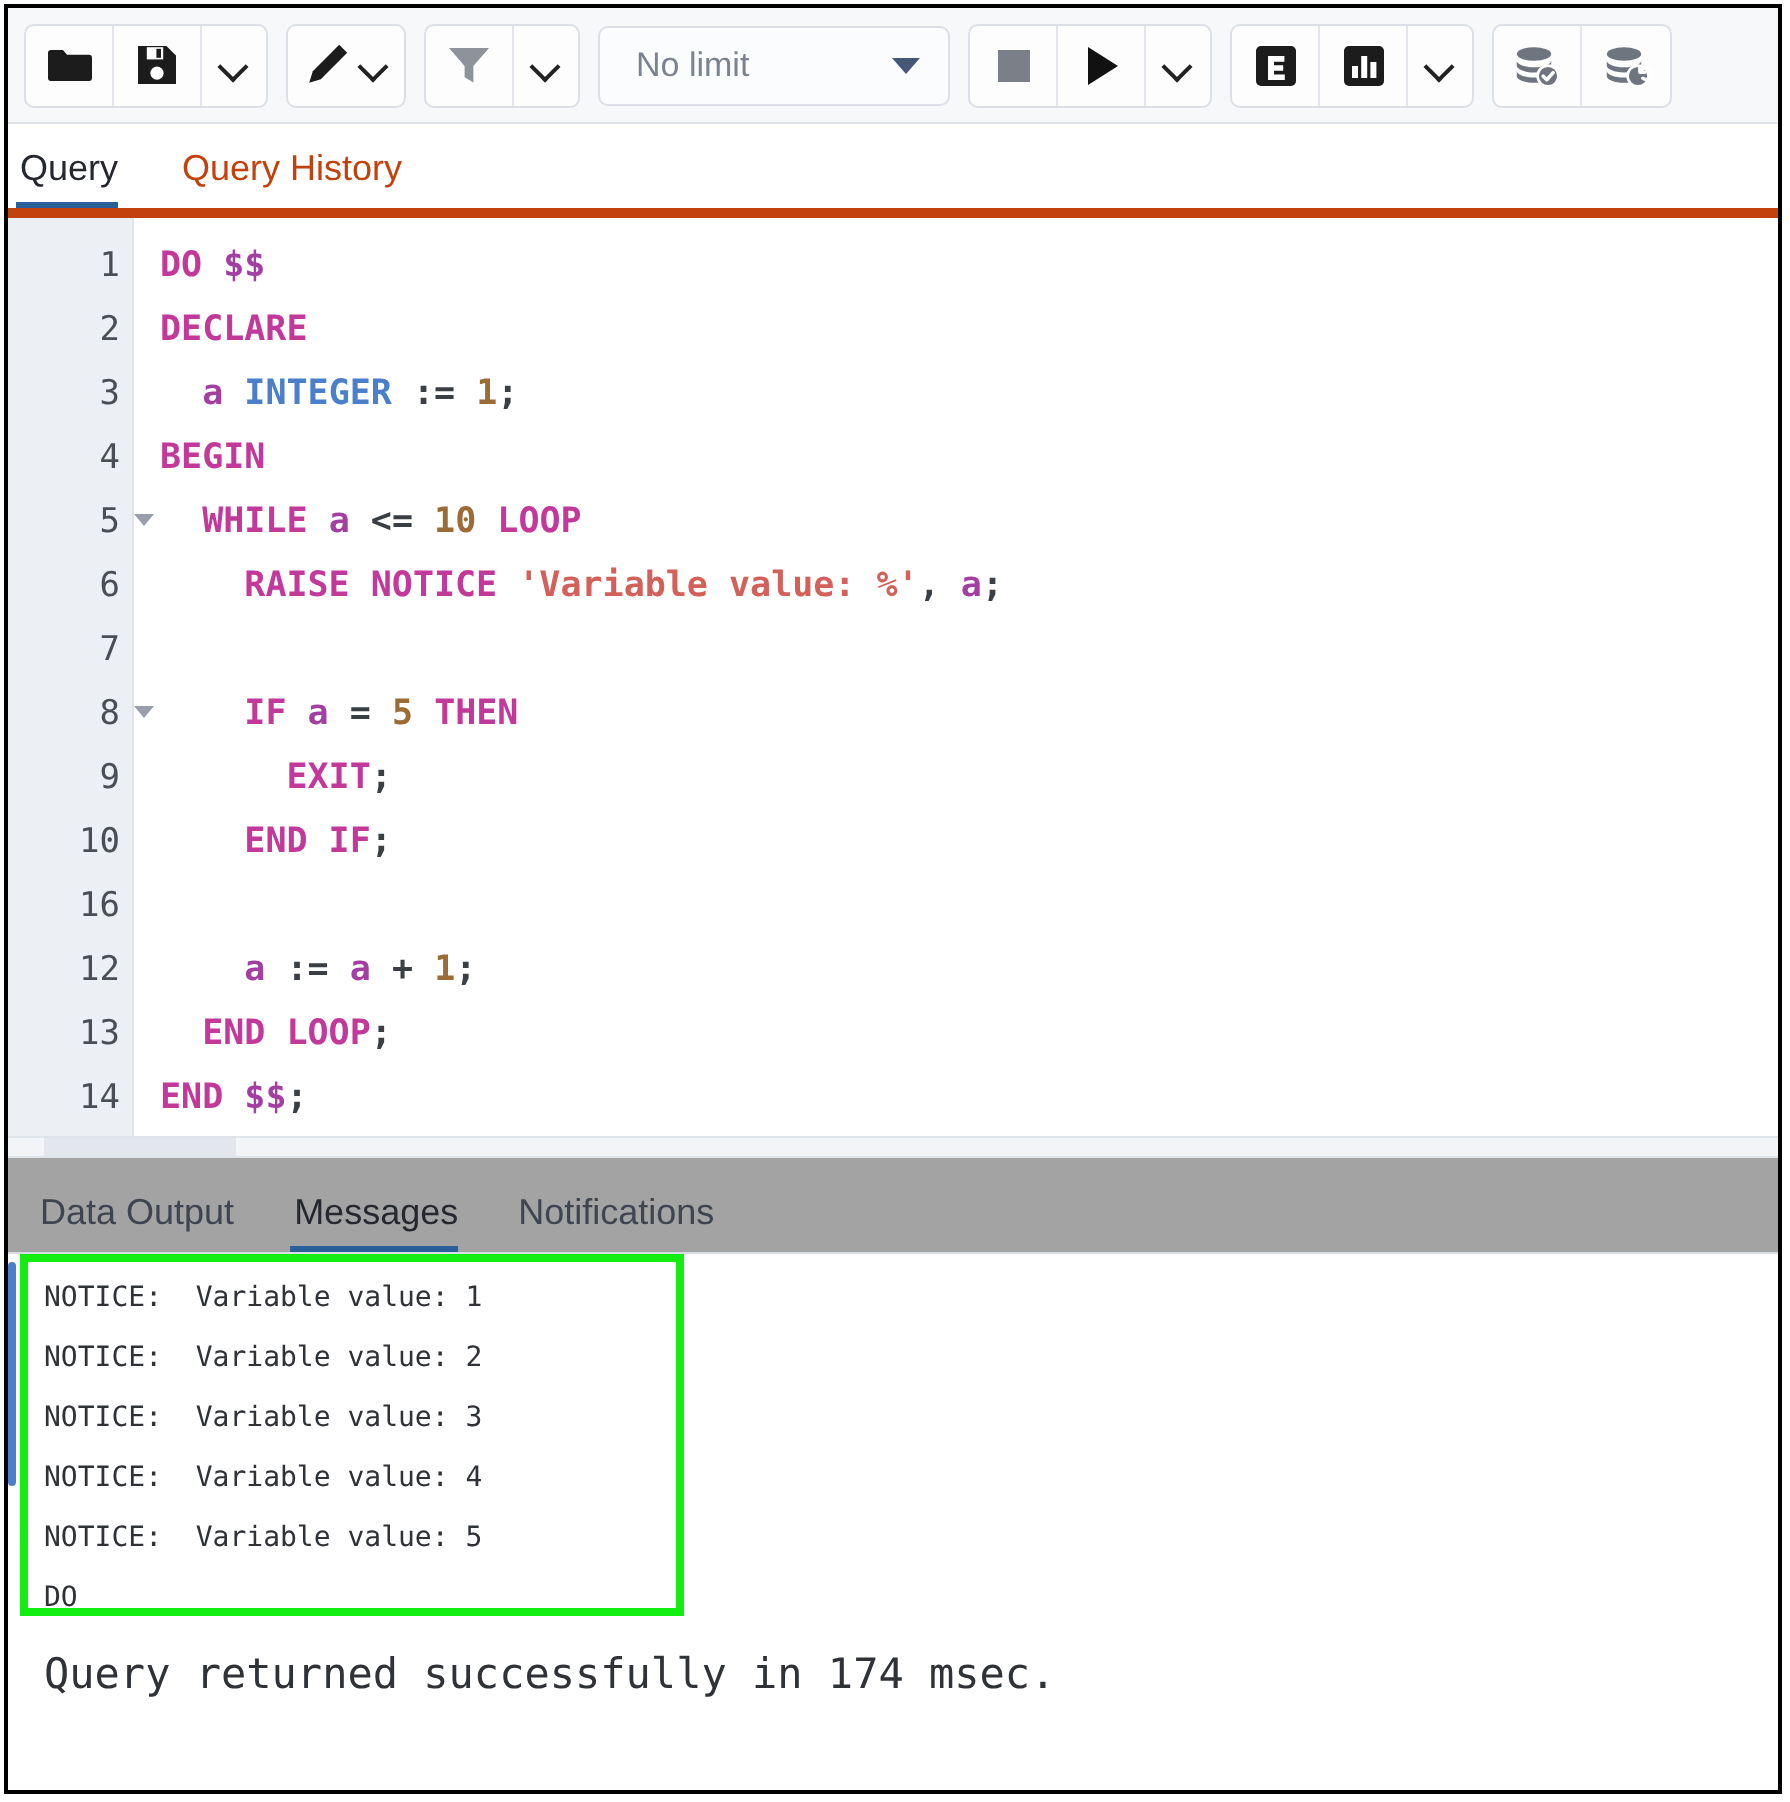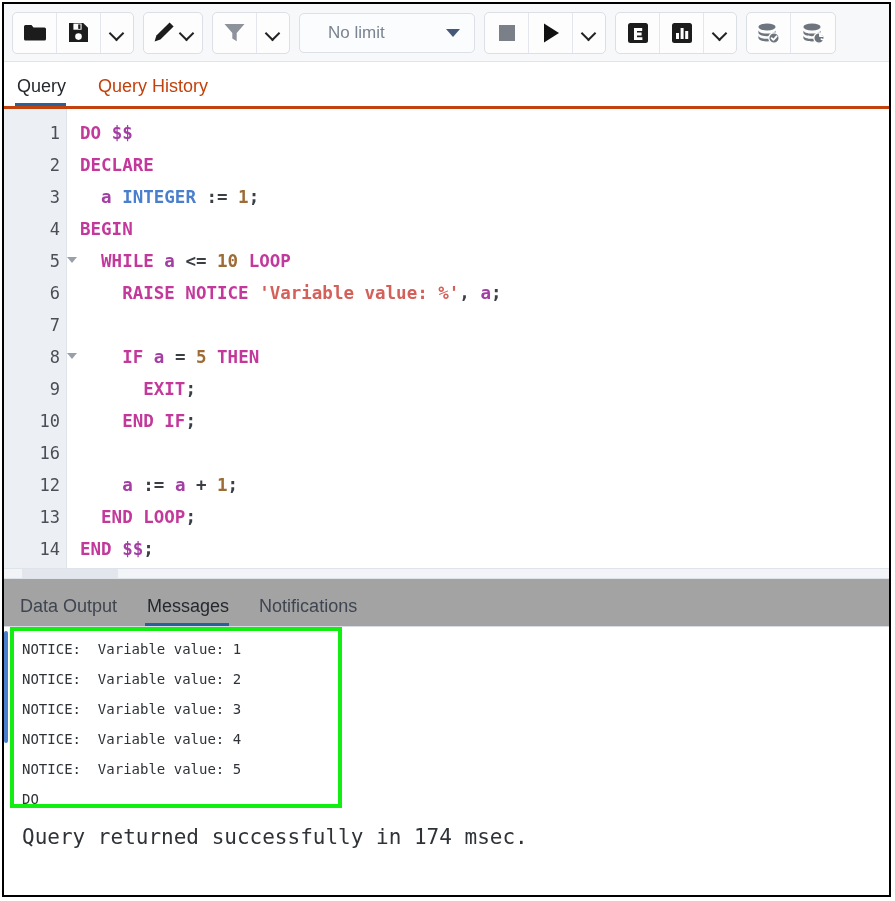--- a/index.html
+++ b/index.html
@@ -78,21 +78,21 @@
   
   .limit-box {
     height: 40px;
     min-width: 176px;
     background: #fbfcfd;
     border: 1px solid #dcdfe6;
     border-radius: 5px;
     display: flex;
     align-items: center;
     justify-content: space-between;
-    padding: 0 14px 0 28px;
+    padding: 0 14px 0 18px;
     box-sizing: border-box;
     cursor: pointer;
   }
   .limit-label {
     font-size: 17px;
     color: #7b8391;
     font-family: "Liberation Sans", sans-serif;
   }
   .tri-down {
     width: 0; height: 0;
@@ -102,24 +102,24 @@
     margin-left: 16px;
   }
 
   
   .ic { display:block; }
 
   
   .qtabs {
     height: 47px; min-height: 47px;
     background: #ffffff;
-    border-bottom: 3px solid #c2410c;
+    border-bottom: 5px solid #c2410c;
     display: flex;
     align-items: flex-end;
-    padding-left: 11px;
+    padding-left: 4px;
     box-sizing: border-box;
   }
   .qtab {
     font-size: 18px;
     color: #c2410c;
     padding: 0 14px 9px 2px;
     margin-right: 16px;
     cursor: pointer;
     position: relative;
     font-family: "Liberation Sans", sans-serif;

